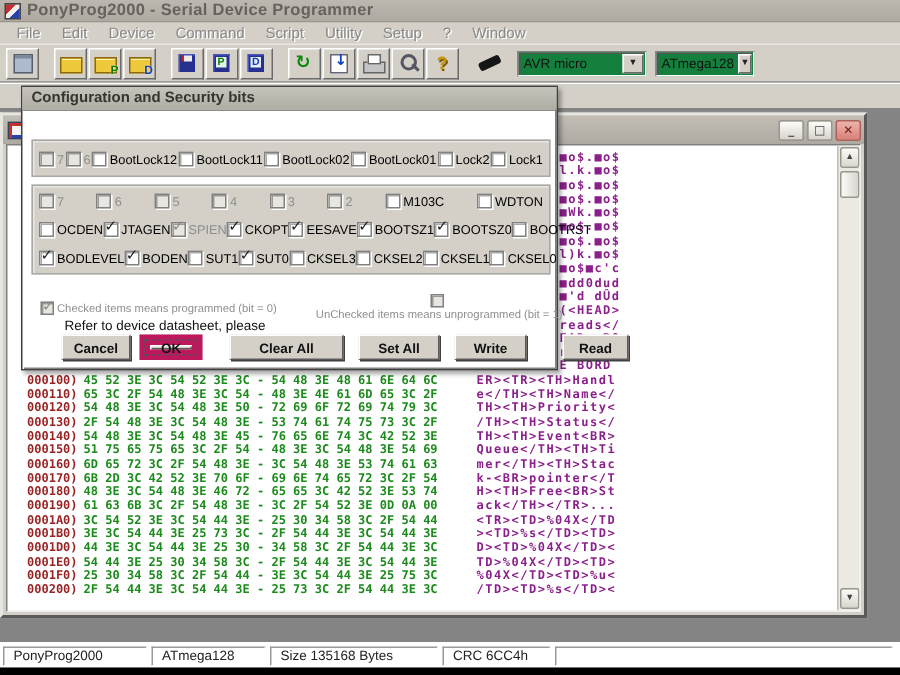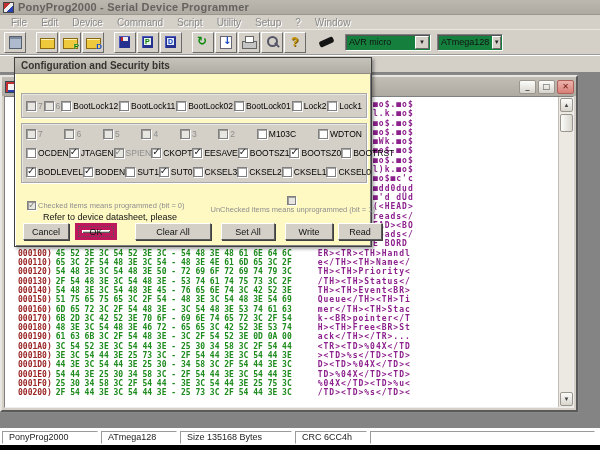--- a/index.html
+++ b/index.html
@@ -66,48 +66,48 @@
   .hrow .frag { color:var(--ascii-color); margin-left:355px; letter-spacing:1px; }
 
   
   .vscroll { position:absolute; right:0; top:0; bottom:0; width:15px; background:#ece9e2; border-left:1px solid #c0bcb4; }
   .sbtn { position:absolute; left:1px; width:13px; height:14px; background:linear-gradient(to bottom,#fbfbf9,#d8d6ce); border:1px solid #9a968e; border-radius:2px; font-size:6px; color:#444; display:flex; align-items:center; justify-content:center; }
   .sbtn.up { top:1px; }
   .sbtn.down { bottom:1px; }
   .sthumb { position:absolute; left:1px; top:17px; width:13px; height:18px; background:linear-gradient(to right,#fbfbf9,#d8d6ce); border:1px solid #9a968e; border-radius:2px; }
 
   
-  .dialog { position:absolute; left:14px; top:57px; width:358px; height:190px; background:#fef9c3; border:1px solid #404040; box-shadow:inset 1px 1px 0 #ffffff, inset -1px -1px 0 #808080, 2px 2px 3px rgba(0,0,0,.35); z-index:10; }
+  .dialog { position:absolute; left:14px; top:57px; width:358px; height:190px; background:#ffffff; border:1px solid #404040; box-shadow:inset 1px 1px 0 #ffffff, inset -1px -1px 0 #808080, 2px 2px 3px rgba(0,0,0,.35); z-index:10; }
   .dlg-title { height:16px; background:linear-gradient(to bottom,#c6c3bb,#b0ada5); display:flex; align-items:center; padding-left:6px; border-bottom:1px solid #8e8a82; }
   .dlg-title span { font-size:10px; font-weight:bold; color:#36342f; }
   .group { position:absolute; left:6px; width:346px; border:1px solid #a8a8a8; box-shadow:inset 1px 1px 0 #e8e6e0, 1px 1px 0 #ffffff; background:#d4d0c8; padding:0 4px; }
   .group.lock { top:35px; height:25px; display:flex; align-items:center; justify-content:space-between; }
   .group.fuse { top:65px; height:60px; display:flex; flex-direction:column; justify-content:space-around; }
   .fuse-row { display:flex; align-items:center; justify-content:space-between; }
   .cbitem { display:inline-flex; align-items:center; white-space:nowrap; }
   .cbx { width:10px; height:10px; background:#fff; border:1px solid #808080; box-shadow:inset 1px 1px 0 rgba(64,64,64,.45), 1px 1px 0 #fff; position:relative; flex:none; }
   .cbx.on::after { content:"\2713"; position:absolute; left:0px; top:-3px; font:bold 10px "DejaVu Sans",sans-serif; color:#1a1a1a; }
   .cbitem.dis .cbx { background:#e8e6e0; }
   .cbitem.dis .cbx.on::after { color:#8a8a8a; }
   .cbl { font-size:8.5px; color:#000; margin-left:2px; }
   .cbitem.dis .cbl { color:#8e8e8e; }
   .notes { position:absolute; left:12px; top:138px; width:340px; display:flex; }
   .notes .cbitem + .cbitem { margin-left:24px;flex-direction:column; }
   .notes .cbl { font-size:7.5px; }
   .notes .cbx { width:9px; height:9px; }
   .hint { position:absolute; left:8px; top:154px; font-size:9px; color:#111;padding-left:20px; }
-  .dlg-buttons { position:absolute; left:8px; top:165px; width:344px; display:flex; align-items:center; }
+  .dlg-buttons { position:absolute; left:26px; top:165px; width:344px; display:flex; align-items:center;font-weight:bold; }
   .dbtn { height:17px; background:#d4d0c8; border:1px solid; border-color:#ffffff #5a5a5a #5a5a5a #ffffff; box-shadow:1px 1px 0 #404040; font-size:9px; color:#111; display:flex; align-items:center; justify-content:center; flex:none; }
   .dbtn.focused { border:7px solid #be185d; box-shadow:inset 1px 1px 0 #fff, inset -1px -1px 0 #5a5a5a; outline:1px dotted #555; outline-offset:-4px; }
   .dbtn:nth-child(1){ width:46px; }
   .dbtn:nth-child(2){ width:42px; margin-left:6px; }
   .dbtn:nth-child(3){ width:76px; margin-left:18px; }
   .dbtn:nth-child(4){ width:54px; margin-left:10px; }
   .dbtn:nth-child(5){ width:48px; margin-left:10px; }
-  .dbtn:nth-child(6){ width:44px; margin-left:5px; }
+  .dbtn:nth-child(6){ width:44px; margin-left:24px; }
 
   
   .statusbar { position:absolute; left:0; top:428px; width:600px; height:17px; background:#ffffff; border-top:1px solid #ffffff; display:flex; align-items:center; padding:1px 2px; }
   .spanel { height:13px; margin-right:3px; border:1px solid; border-color:#9a9a9a #ffffff #ffffff #9a9a9a; font-size:9px; color:#222; display:flex; align-items:center; padding-left:6px; white-space:nowrap; }
   .spanel.fill { flex:1; }
   .bottom-strip { position:absolute; left:0; top:445px; width:600px; height:5px; background:#000; }
 </style>
 </head>
 <body>
 

